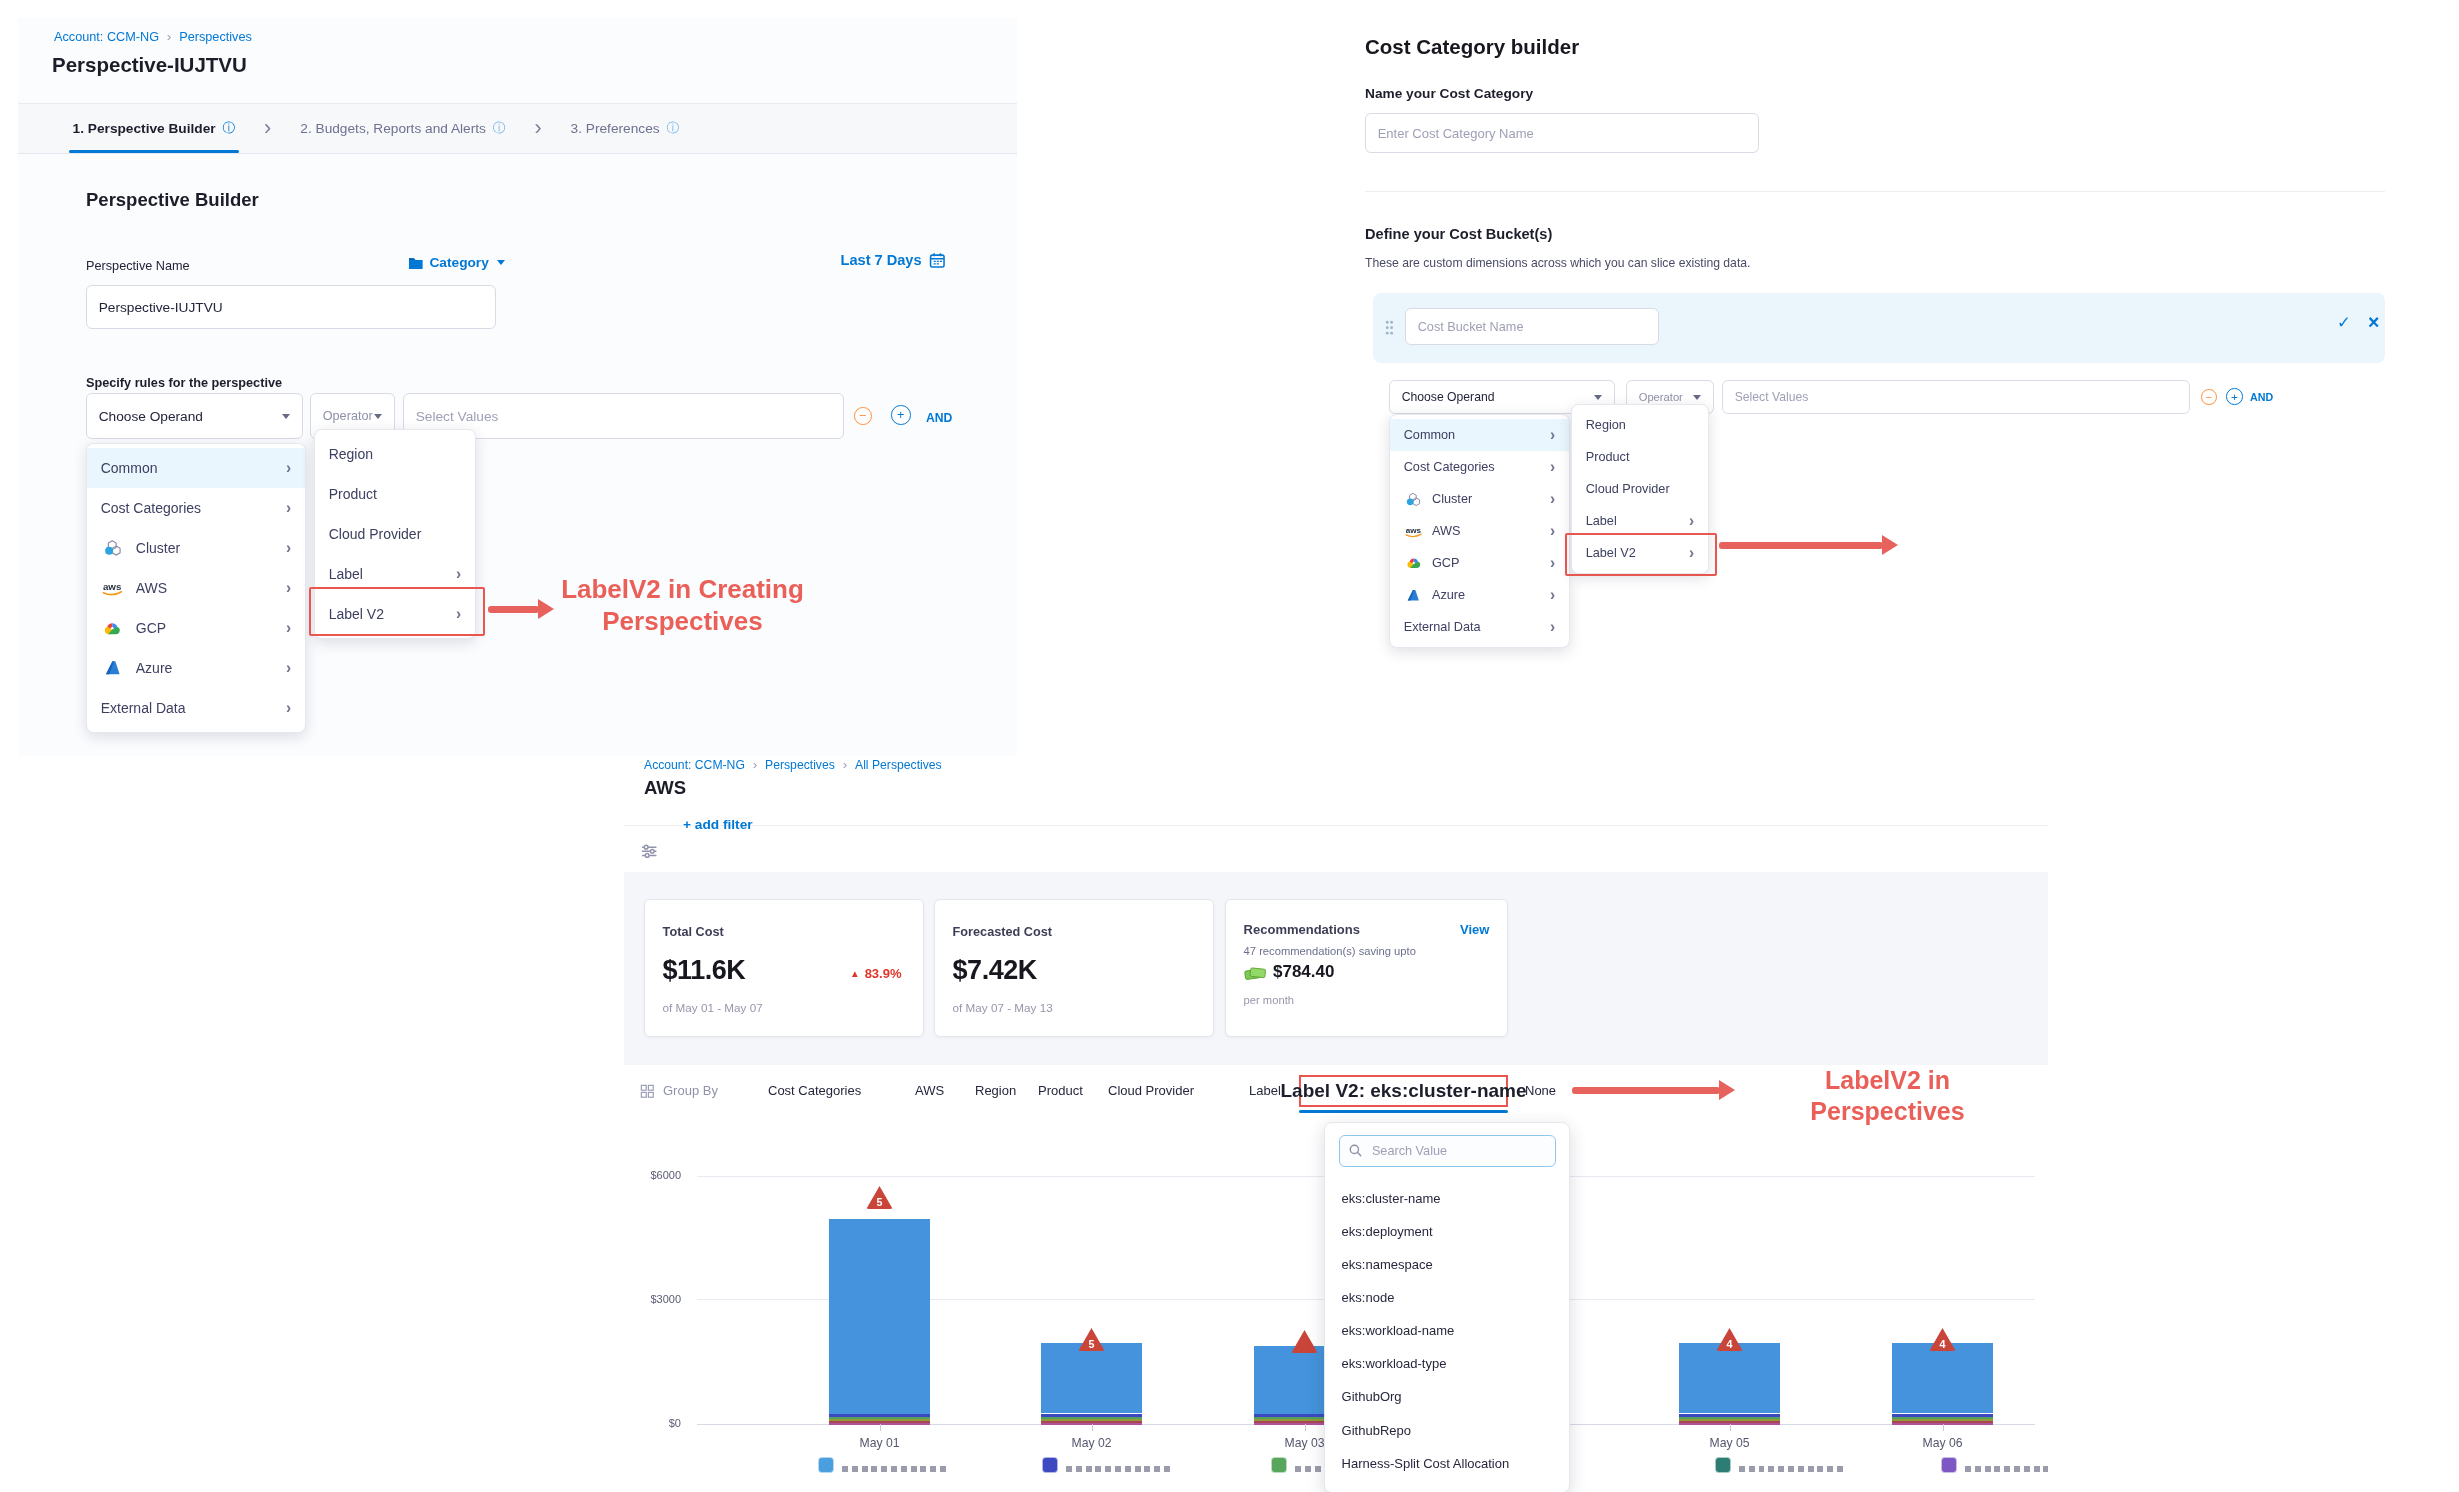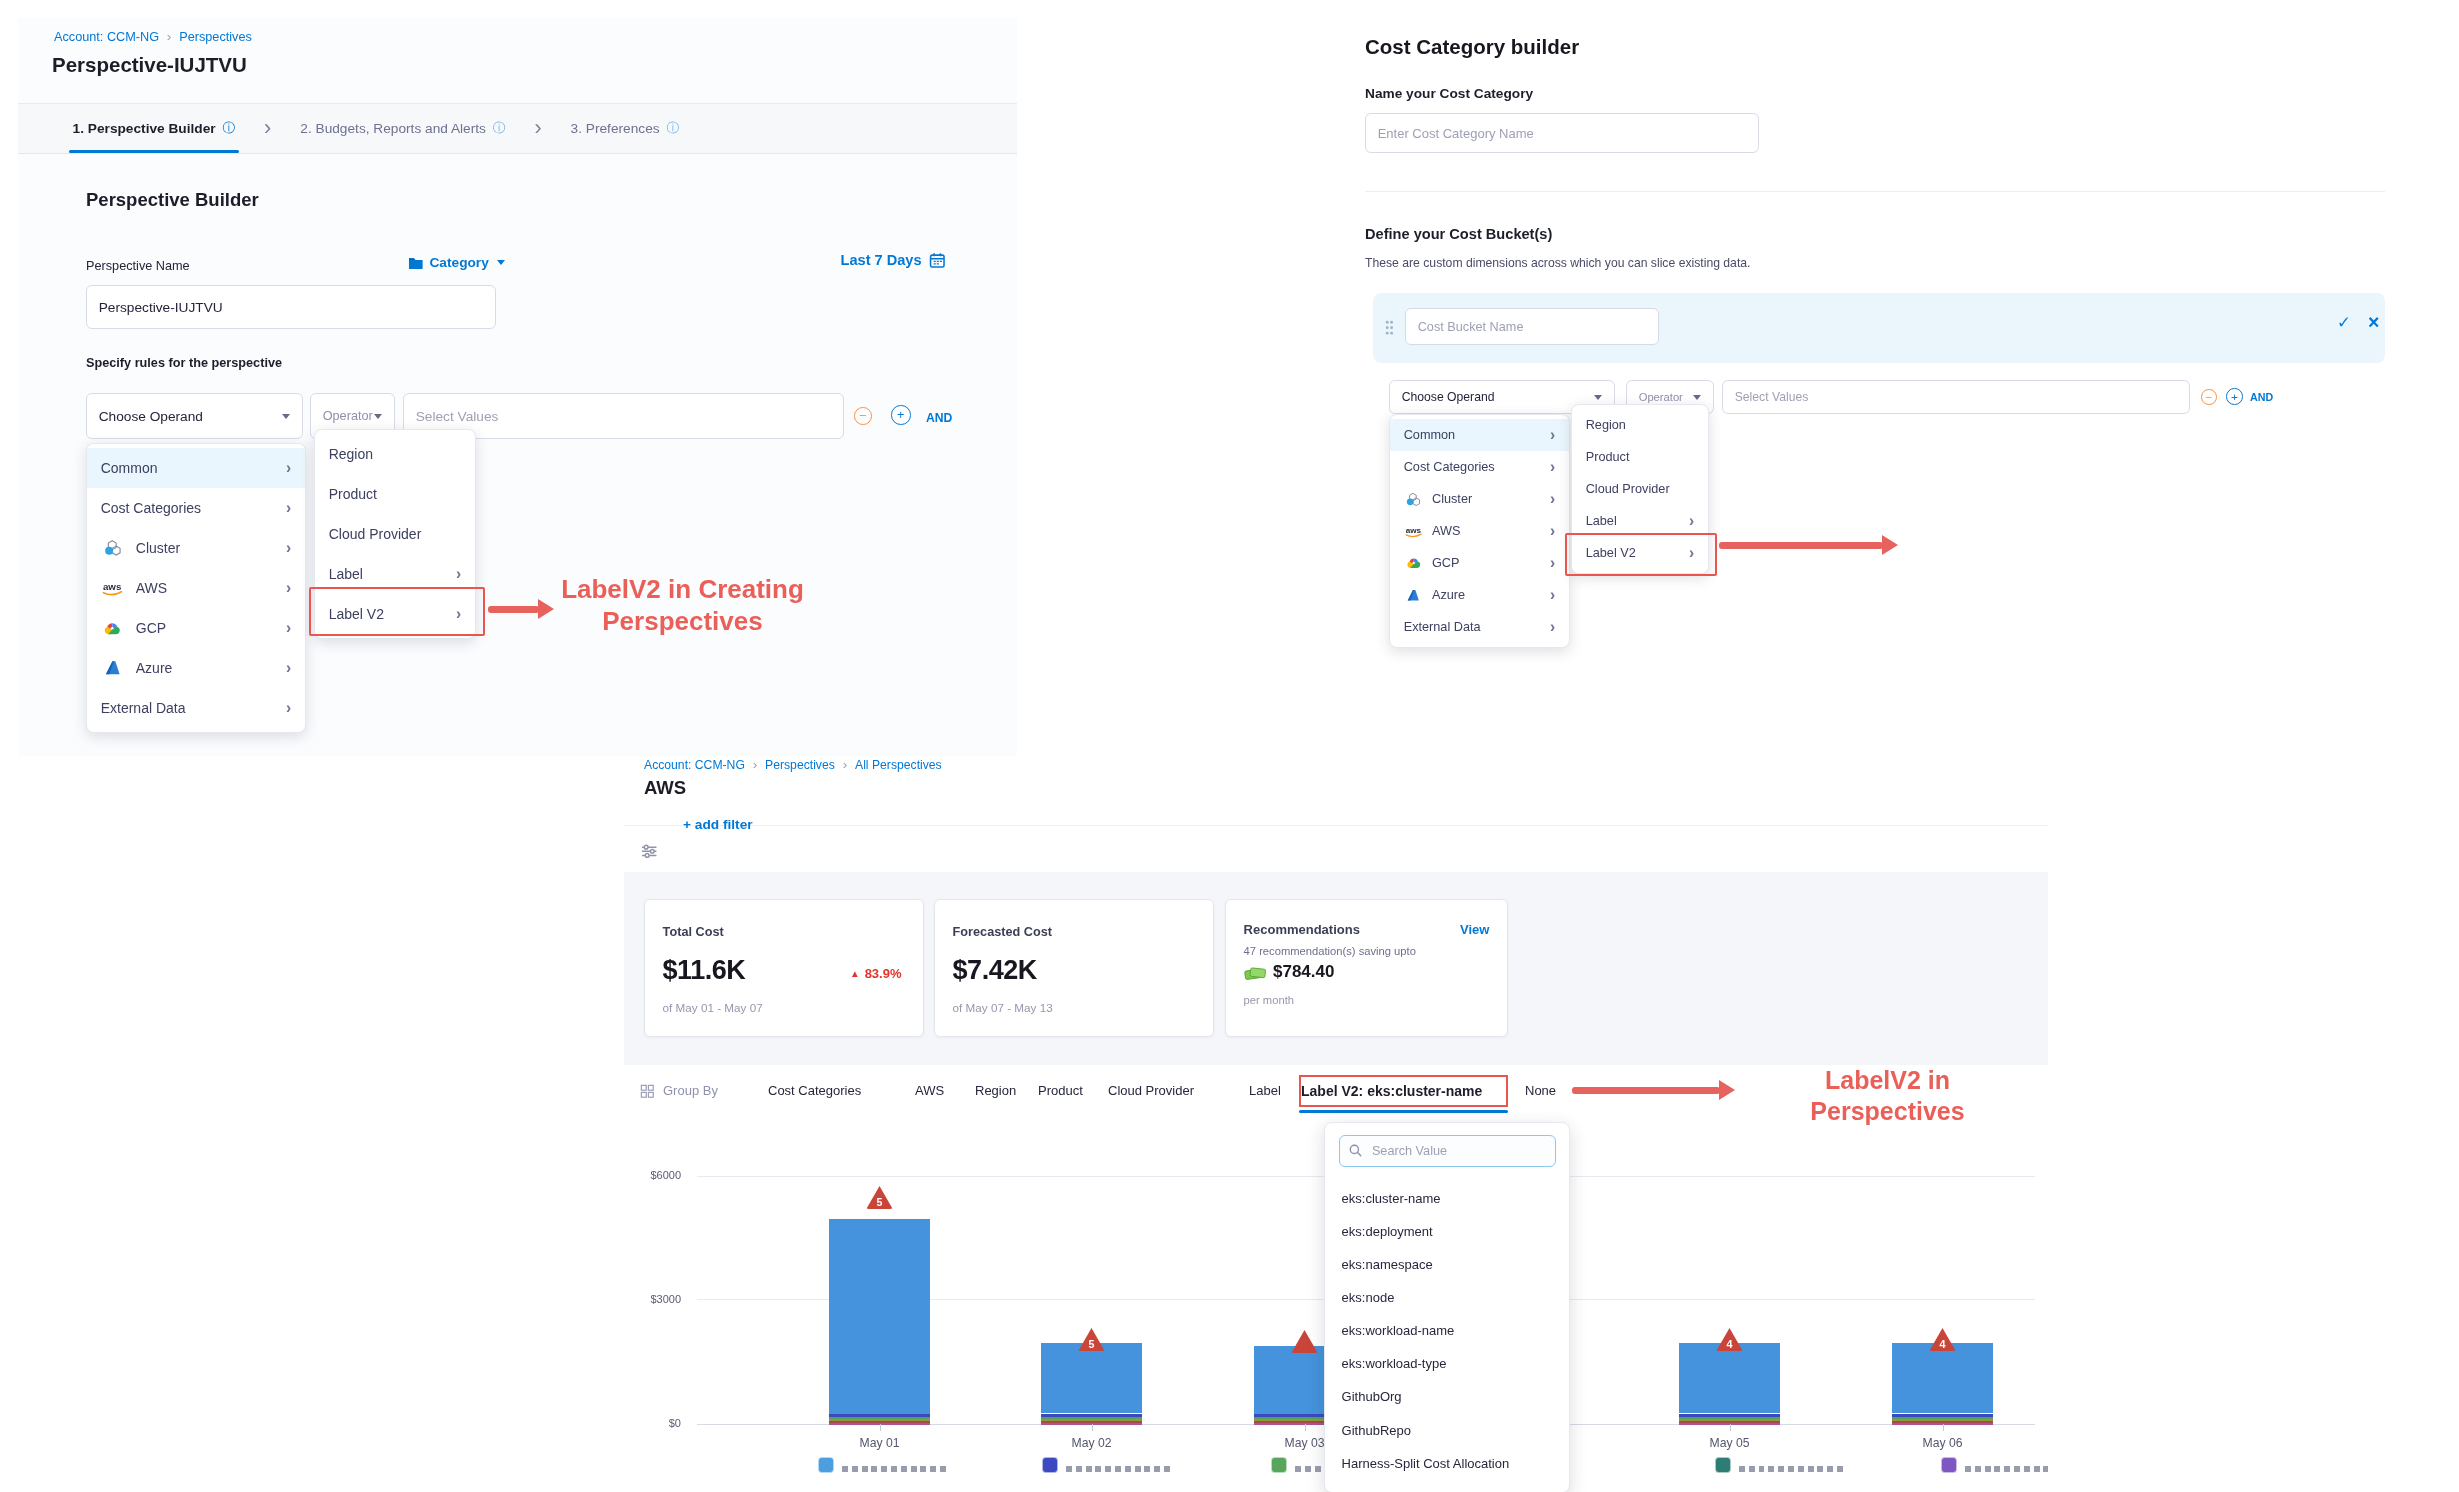--- a/index.html
+++ b/index.html
@@ -58,21 +58,21 @@
   .card-label{position:absolute;font-size:12.7px;font-weight:700;color:#3c3e55;}
   .card-value{position:absolute;font-size:27px;font-weight:700;color:#17171f;letter-spacing:-0.5px;}
   .card-period{position:absolute;font-size:11.7px;color:#9597ac;}
   .delta{position:absolute;display:flex;align-items:center;gap:4.9px;color:#e0352b;font-size:13px;font-weight:600;}
   .delta .tri{font-size:9.8px;}
   .view-link{position:absolute;color:#0278d5;font-size:13px;font-weight:600;cursor:pointer;}
 
   
   .gb-label{position:absolute;color:#9093ab;font-size:13px;}
   .gb-opt{position:absolute;color:#26273c;font-size:13px;cursor:pointer;white-space:nowrap;}
-  .gb-box{position:absolute;border:2.4px solid #e8564f;background:#fff;display:flex;align-items:center;font-size:14px;font-weight:600;color:#1d1e2c;box-sizing:border-box;z-index:7;white-space:nowrap;}
+  .gb-box{position:absolute;border:2.4px solid #e8564f;background:#fff;display:flex;align-items:center;justify-content:center;font-size:19px;font-weight:600;color:#1d1e2c;box-sizing:border-box;z-index:7;white-space:nowrap;}
   .gb-underline{position:absolute;background:#0278d5;height:2.9px;border-radius:2px;z-index:6;}
 
   
   .vdrop{position:absolute;background:#fff;border:1px solid #e6e8ef;border-radius:7.8px;box-shadow:0 5.9px 17.6px rgba(35,36,61,.16);z-index:20;box-sizing:border-box;}
   .vd-search{position:absolute;left:13.7px;top:11.7px;width:217px;height:32px;border:1.5px solid #8ec7ee;border-radius:5.9px;background:#fbfdff;display:flex;align-items:center;padding:0 8.8px;box-sizing:border-box;gap:6.8px;}
   .vd-search input{border:none;outline:none;background:transparent;font-size:12.7px;font-family:inherit;width:166px;color:#23243a;}
   .vd-search input::placeholder{color:#9ea0b5;}
   .vd-item{position:absolute;left:0;width:100%;height:33px;display:flex;align-items:center;padding-left:16.6px;box-sizing:border-box;font-size:13px;color:#26273c;cursor:pointer;white-space:nowrap;}
 
   
@@ -154,21 +154,21 @@
           <rect x="1.5" y="3" width="13" height="11.5" rx="1.5" fill="none" stroke="#0278d5" stroke-width="1.5"></rect>
           <path d="M1.5 6.5h13" stroke="#0278d5" stroke-width="1.5"></path>
           <path d="M5 1.2v3M11 1.2v3" stroke="#0278d5" stroke-width="1.5"></path>
           <path d="M4.5 9h2M7.5 9h2M10.5 9h2M4.5 11.5h2M7.5 11.5h2" stroke="#0278d5" stroke-width="1.2"></path>
         </svg>
     </span>
   </div>
 
   <input class="real" style="left: 86px; top: 285px; width: 410px; height: 44px;" value="Perspective-IUJTVU">
 
-  <div class="ap small-bold" style="left:86px;top:356px;font-size:12.7px;">Specify rules for the perspective</div>
+  <div class="ap small-bold" style="left:86px;top:376px;font-size:12.7px;">Specify rules for the perspective</div>
 
   <div class="ibox" style="left:86px;top:393px;width:217px;height:46px;">
     <span>Choose Operand</span>
     <span class="caret"></span>
   </div>
   <div class="ibox" style="left:310px;top:393px;width:85px;height:46px;font-size:12.7px;color:#8e91a8;">
     <span>Operator</span>
     <span class="caret"></span>
   </div>
   <div class="ibox" style="left:403px;top:393px;width:441px;height:46px;">

